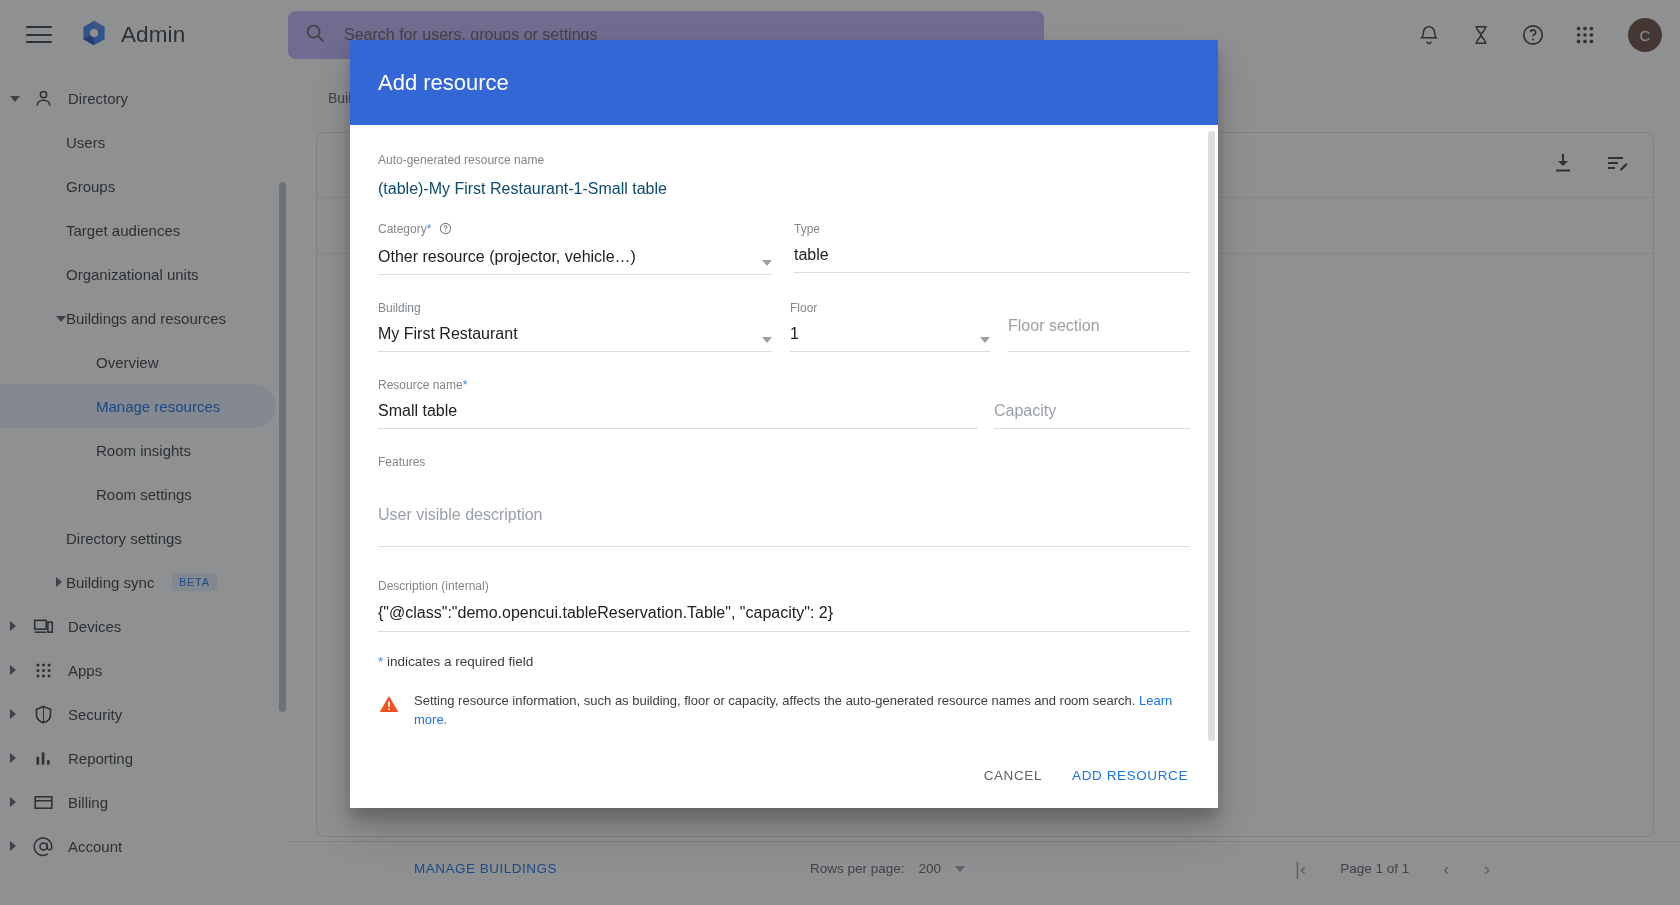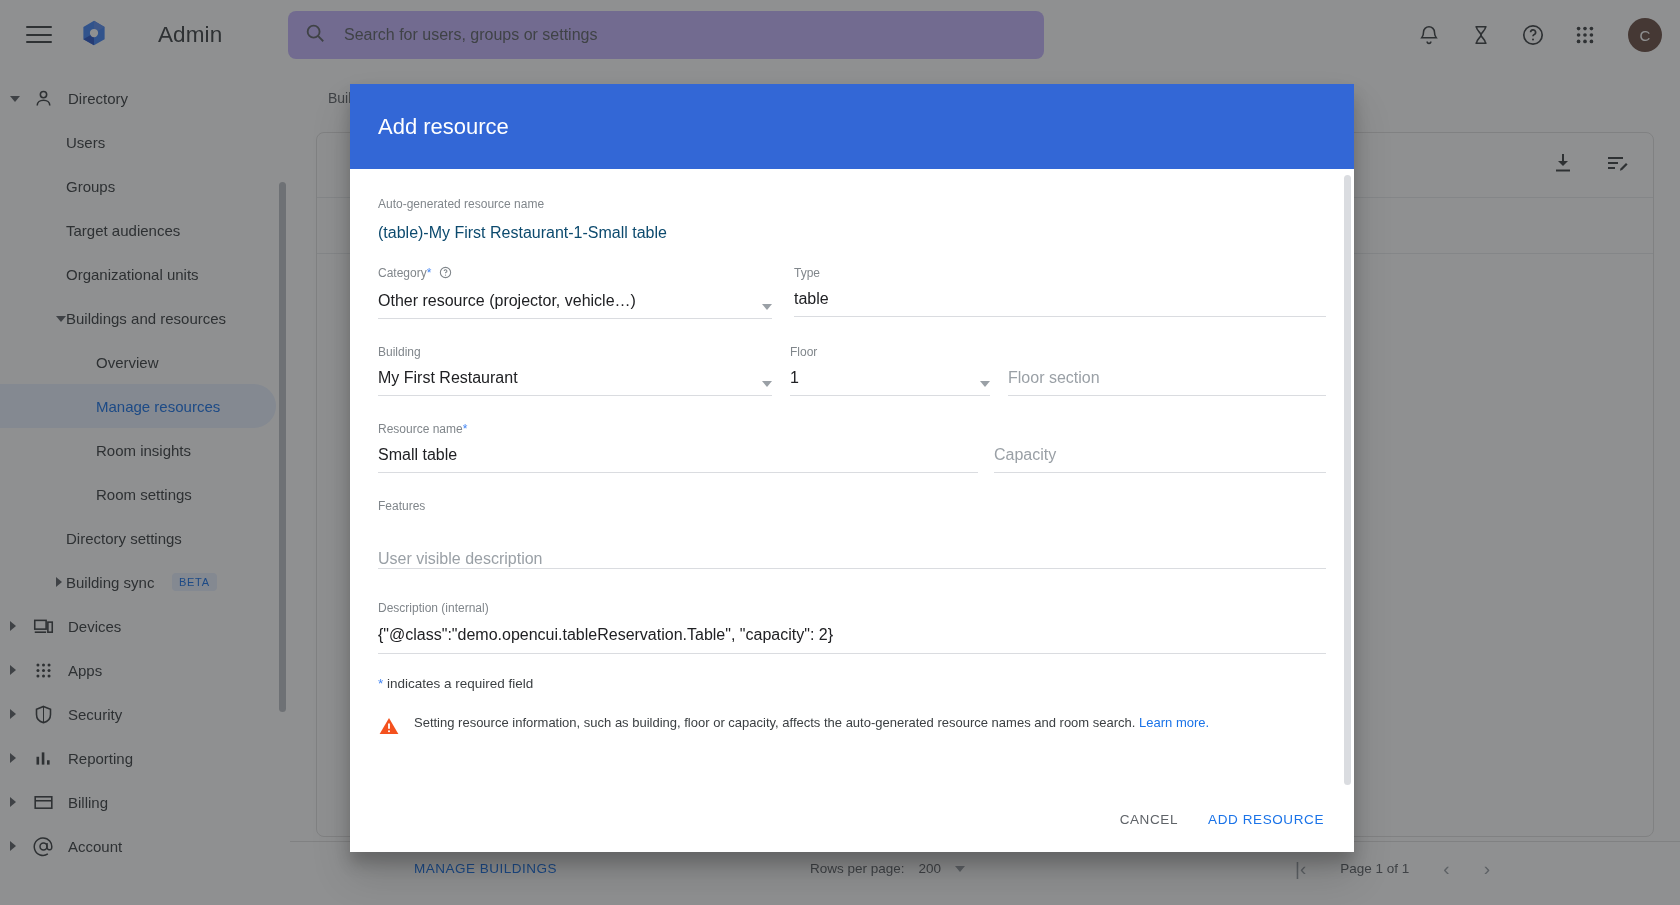--- a/index.html
+++ b/index.html
@@ -18,21 +18,21 @@
     position: absolute; top: 0; left: 0; right: 0; height: 70px;
     display: flex; align-items: center; background: #fff;
   }
   .hamburger { width: 26px; height: 18px; margin-left: 26px; position: relative; cursor: pointer; }
   .hamburger span { position: absolute; left: 0; right: 0; height: 2.4px; background: #3c4043; border-radius: 1px;}
   .hamburger span:nth-child(1){ top: 0; }
   .hamburger span:nth-child(2){ top: 7.5px; }
   .hamburger span:nth-child(3){ top: 15px; }
 
   .brand { display: flex; align-items: center; margin-left: 27px; gap: 12px; }
-  .brand-title { font-size: 22.5px; color: #3c4043; letter-spacing: .1px; margin-left: 37px; }
+  .brand-title { font-size: 22.5px; color: #3c4043; letter-spacing: .1px; }
 
   .searchbar {
     position: absolute; left: 288px; top: 11px; width: 756px; height: 48px;
     background: #c4b5fd; border-radius: 8px; display: flex; align-items: center;
     padding-left: 16px; gap: 18px;
   }
   .search-placeholder { font-size: 16px; color: #5f6368; }
 
   .topicons { position: absolute; right: 18px; top: 0; height: 70px; display: flex; align-items: center; gap: 26px; }
   .topicon { width: 26px; height: 26px; display: flex; align-items: center; justify-content: center; cursor: pointer; }
@@ -80,23 +80,23 @@
   .manage-buildings { color: #1a73e8; font-weight: 500; font-size: 13.5px; letter-spacing: .5px; margin-left: 124px; cursor: pointer;}
   .rows-per-page { margin-left: 253px; display: flex; align-items: center; gap: 14px; font-size: 13.5px; }
   .pager { margin-left: auto; display: flex; align-items: center; gap: 34px; margin-right: 190px; font-size: 13.5px; }
   .pager-btn { cursor: pointer; color: #9aa0a6; font-size: 19px; }
 
   
   .scrim { position: absolute; inset: 0; background: rgba(32,33,36,0.5); }
 
   
   .dialog {
-    position: absolute; left: 350px; top: 40px; width: 1004px; height: 768px;
+    position: absolute; left: 350px; top: 40px; width: 868px; height: 768px;
     background: #fff; box-shadow: 0 11px 15px rgba(0,0,0,.2), 0 24px 38px rgba(0,0,0,.14);
-    display: flex; flex-direction: column; overflow: hidden; margin-top: 44px;
+    display: flex; flex-direction: column; overflow: hidden;
   }
   .dialog-header {
     height: 85px; background: #3367d6; display: flex; align-items: center;
     padding-left: 28px; flex: 0 0 auto;
   }
   .dialog-title { color: #fff; font-size: 22px; }
   .dialog-body { position: relative; flex: 1 1 auto; overflow: hidden; padding: 0 28px; }
   .dlg-scroll-thumb { position: absolute; right: 3px; top: 6px; width: 7px; height: 610px; background: #dadce0; border-radius: 4px; }
 
   .field-label { font-size: 12px; color: #80868b; }
@@ -417,21 +417,21 @@
 
         <div style="width:200px;">
           <div class="field-label">Floor</div>
           <div class="underline" style="display:flex; align-items:flex-end; justify-content:space-between; padding-bottom:8px; margin-top:10px;">
             <span class="val">1</span>
             <span class="caret"></span>
           </div>
         </div>
 
         <div style="flex:1; align-self:flex-end;">
-          <div class="underline" style="padding-bottom:8px;">
+          <div class="underline" style="padding-bottom:16px;">
             <span class="ph">Floor section</span>
           </div>
         </div>
       </div>
 
       <div style="display:flex; gap:16px; margin-top:26px;">
         <div style="width:600px;">
           <div class="field-label">
             <span>Resource name</span><span class="req">*</span>
           </div>
@@ -444,21 +444,21 @@
             <span class="ph">Capacity</span>
           </div>
         </div>
       </div>
 
       <div style="margin-top:26px;">
         <div class="field-label">Features</div>
       </div>
 
       <div style="margin-top:37px;">
-        <div class="underline" style="padding-bottom:0;">
+        <div class="underline" style="padding-bottom:22px;">
           <span class="ph">User visible description</span>
         </div>
       </div>
 
       <div style="margin-top:32px;">
         <div class="field-label">Description (internal)</div>
         <div class="underline" style="padding-bottom:9px; margin-top:11px;">
           <span class="val">{"@class":"demo.opencui.tableReservation.Table", "capacity": 2}</span>
         </div>
       </div>

